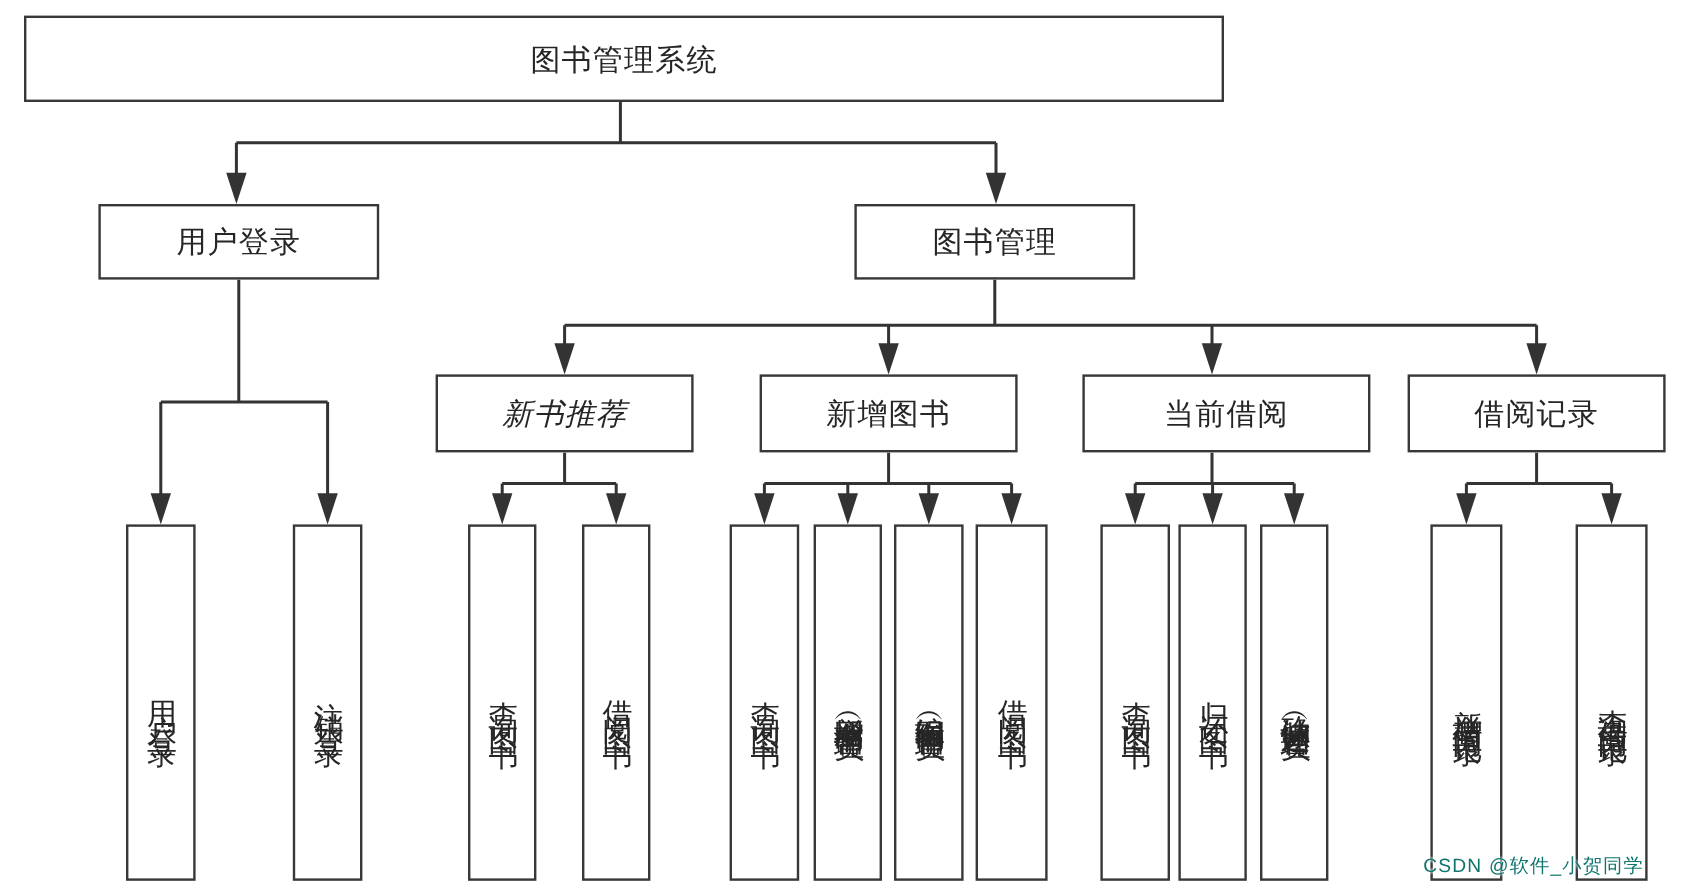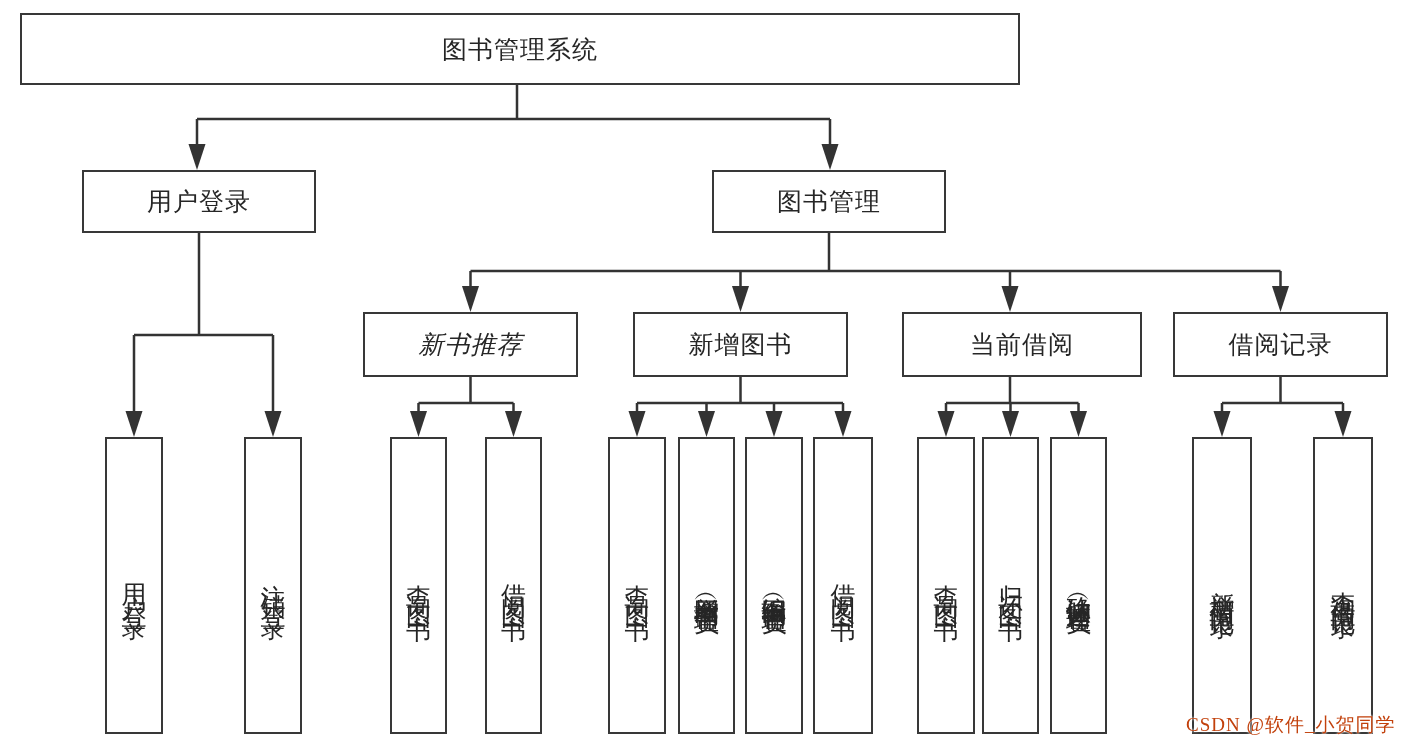--- a/index.html
+++ b/index.html
@@ -35,26 +35,25 @@
     text-orientation: mixed;
     line-height: 1;
     letter-spacing: 2px;
   }
   .vleaf.short span { letter-spacing: 11px; }
   .vleaf.mid   span { letter-spacing: 5px;  }
 
   .watermark {
     position: absolute;
     left: 1186px; top: 712px;
-    font-size: 19px;
-    color: #c2410c;
+    font-size: 16px;
+    color: #0f766e;
     letter-spacing: 1px;
     text-shadow: 0 0 3px #ffffff, 0 0 2px #ffffff;
     white-space: nowrap;
-    font-family: Liberation Serif, serif;
   }
 </style>
 </head>
 <body>
 
 <div id="canvas">
 
   <svg id="wires" viewBox="0 0 1405 747" xmlns="http://www.w3.org/2000/svg">
     <defs>
       <path id="ah" d="M -8.5 -26 L 8.5 -26 L 0 0 Z"></path>

